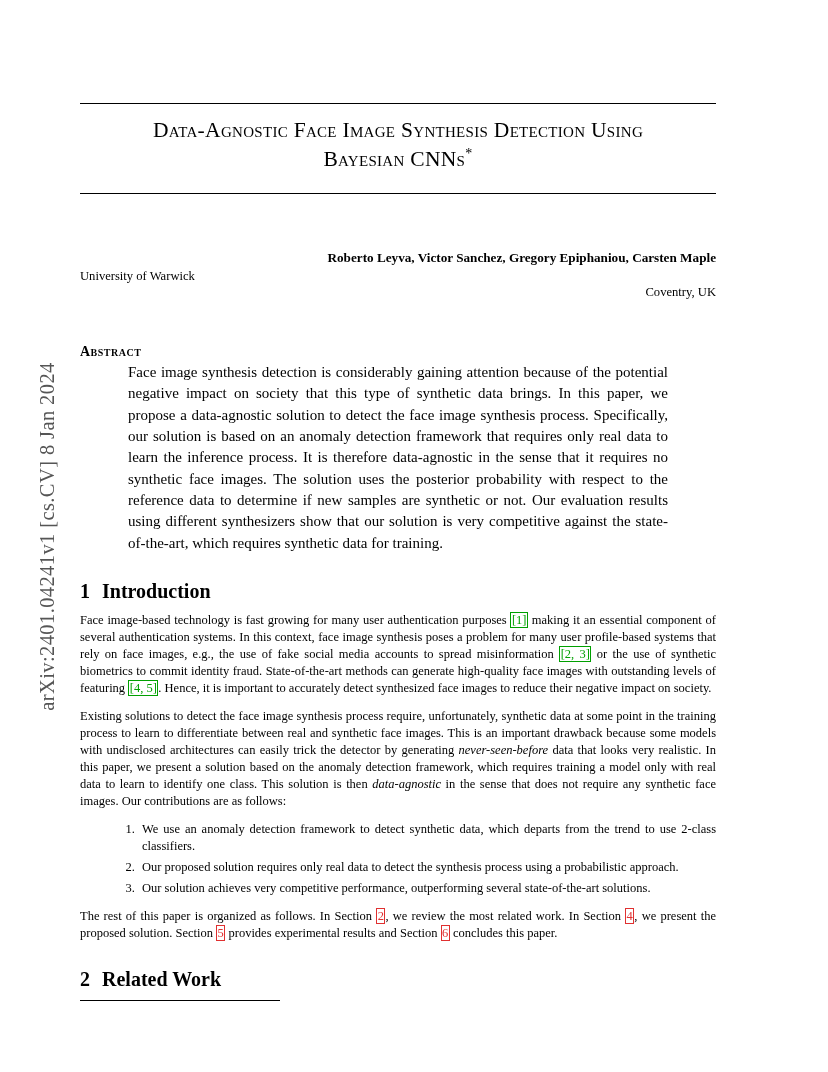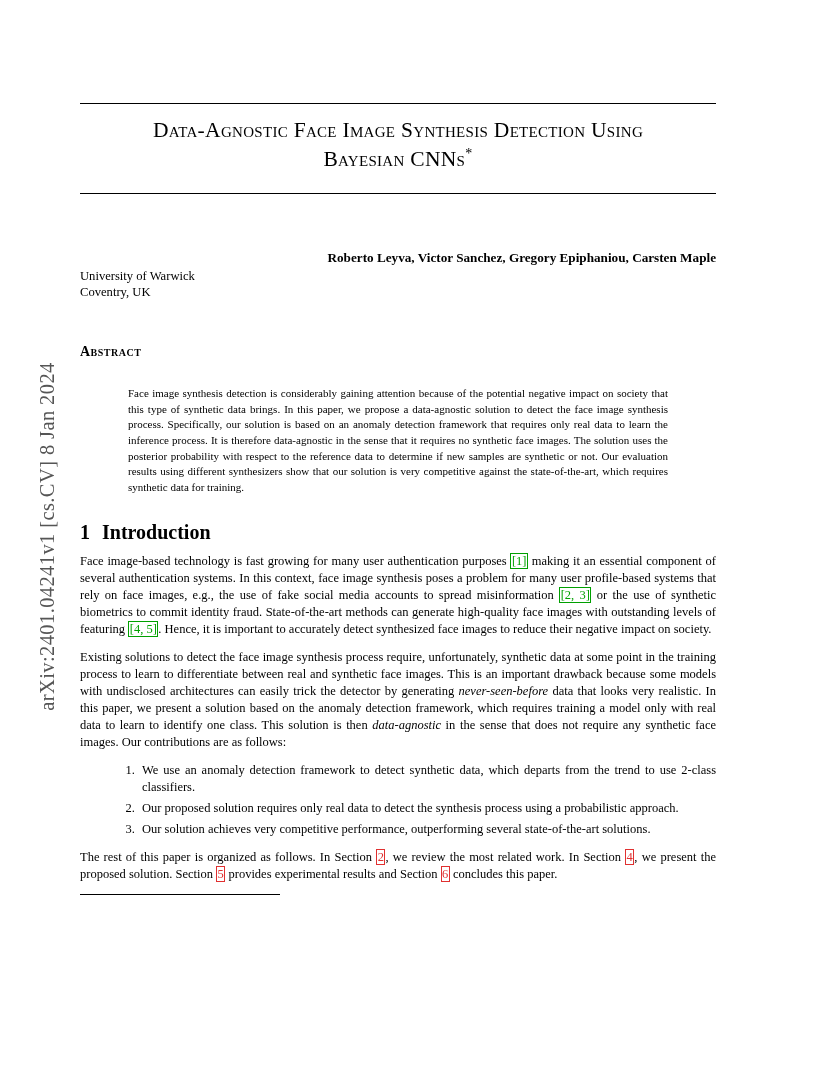--- a/index.html
+++ b/index.html
@@ -69,36 +69,36 @@
     text-align: right;
     font-weight: bold;
     font-size: 13.2px;
   }
   .affil {
     text-align: left;
     font-size: 12.6px;
     margin-top: 3px;
   }
   .affil2 {
-    text-align: left;
+    text-align: right;
     font-size: 12.6px;
     margin-top: 1px;
   }
 
   .abstract-head {
     margin-top: 44px;
     text-align: left;
     font-variant: small-caps;
     font-weight: bold;
     font-size: 14px;
     letter-spacing: 0.5px;
   }
   .abstract-body {
-    margin: 26px 48px 0 48px;
-    font-size: 11px;
+    margin: 2px 48px 0 48px;
+    font-size: 15px;
     line-height: 1.42;
     text-align: justify;
   }
 
   .keywords {
     margin-top: 19px;
     font-size: 12.4px;
     line-height: 1.4;
     text-align: left;
   }
@@ -193,18 +193,21 @@
     <p class="body" id="p2"><span>Existing solutions to detect the face image synthesis process require, unfortunately, synthetic data at some point in the training process to learn to differentiate between real and synthetic face images. This is an important drawback because some models with undisclosed architectures can easily trick the detector by generating </span><em>never-seen-before</em><span> data that looks very realistic. In this paper, we present a solution based on the anomaly detection framework, which requires training a model only with real data to learn to identify one class. This solution is then </span><em>data-agnostic</em><span> in the sense that does not require any synthetic face images. Our contributions are as follows:</span></p>
 
     <ol class="contrib" id="contribs">
         <li>We use an anomaly detection framework to detect synthetic data, which departs from the trend to use 2-class classifiers.</li>
         <li>Our proposed solution requires only real data to detect the synthesis process using a probabilistic approach.</li>
         <li>Our solution achieves very competitive performance, outperforming several state-of-the-art solutions.</li>
       </ol>
 
     <p class="body" id="p3"><span>The rest of this paper is organized as follows. In Section </span><span class="box-red">2</span><span>, we review the most related work. In Section </span><span class="box-red">4</span><span>, we present the proposed solution. Section </span><span class="box-red">5</span><span> provides experimental results and Section </span><span class="box-red">6</span><span> concludes this paper.</span></p>
 
+    <h2 class="section">
+      <span class="num">2</span><span>Related Work</span>
+    </h2>
 
 
     <div class="footnote-rule"></div>
 
   </div>
 </div>
 
 </body></html>

